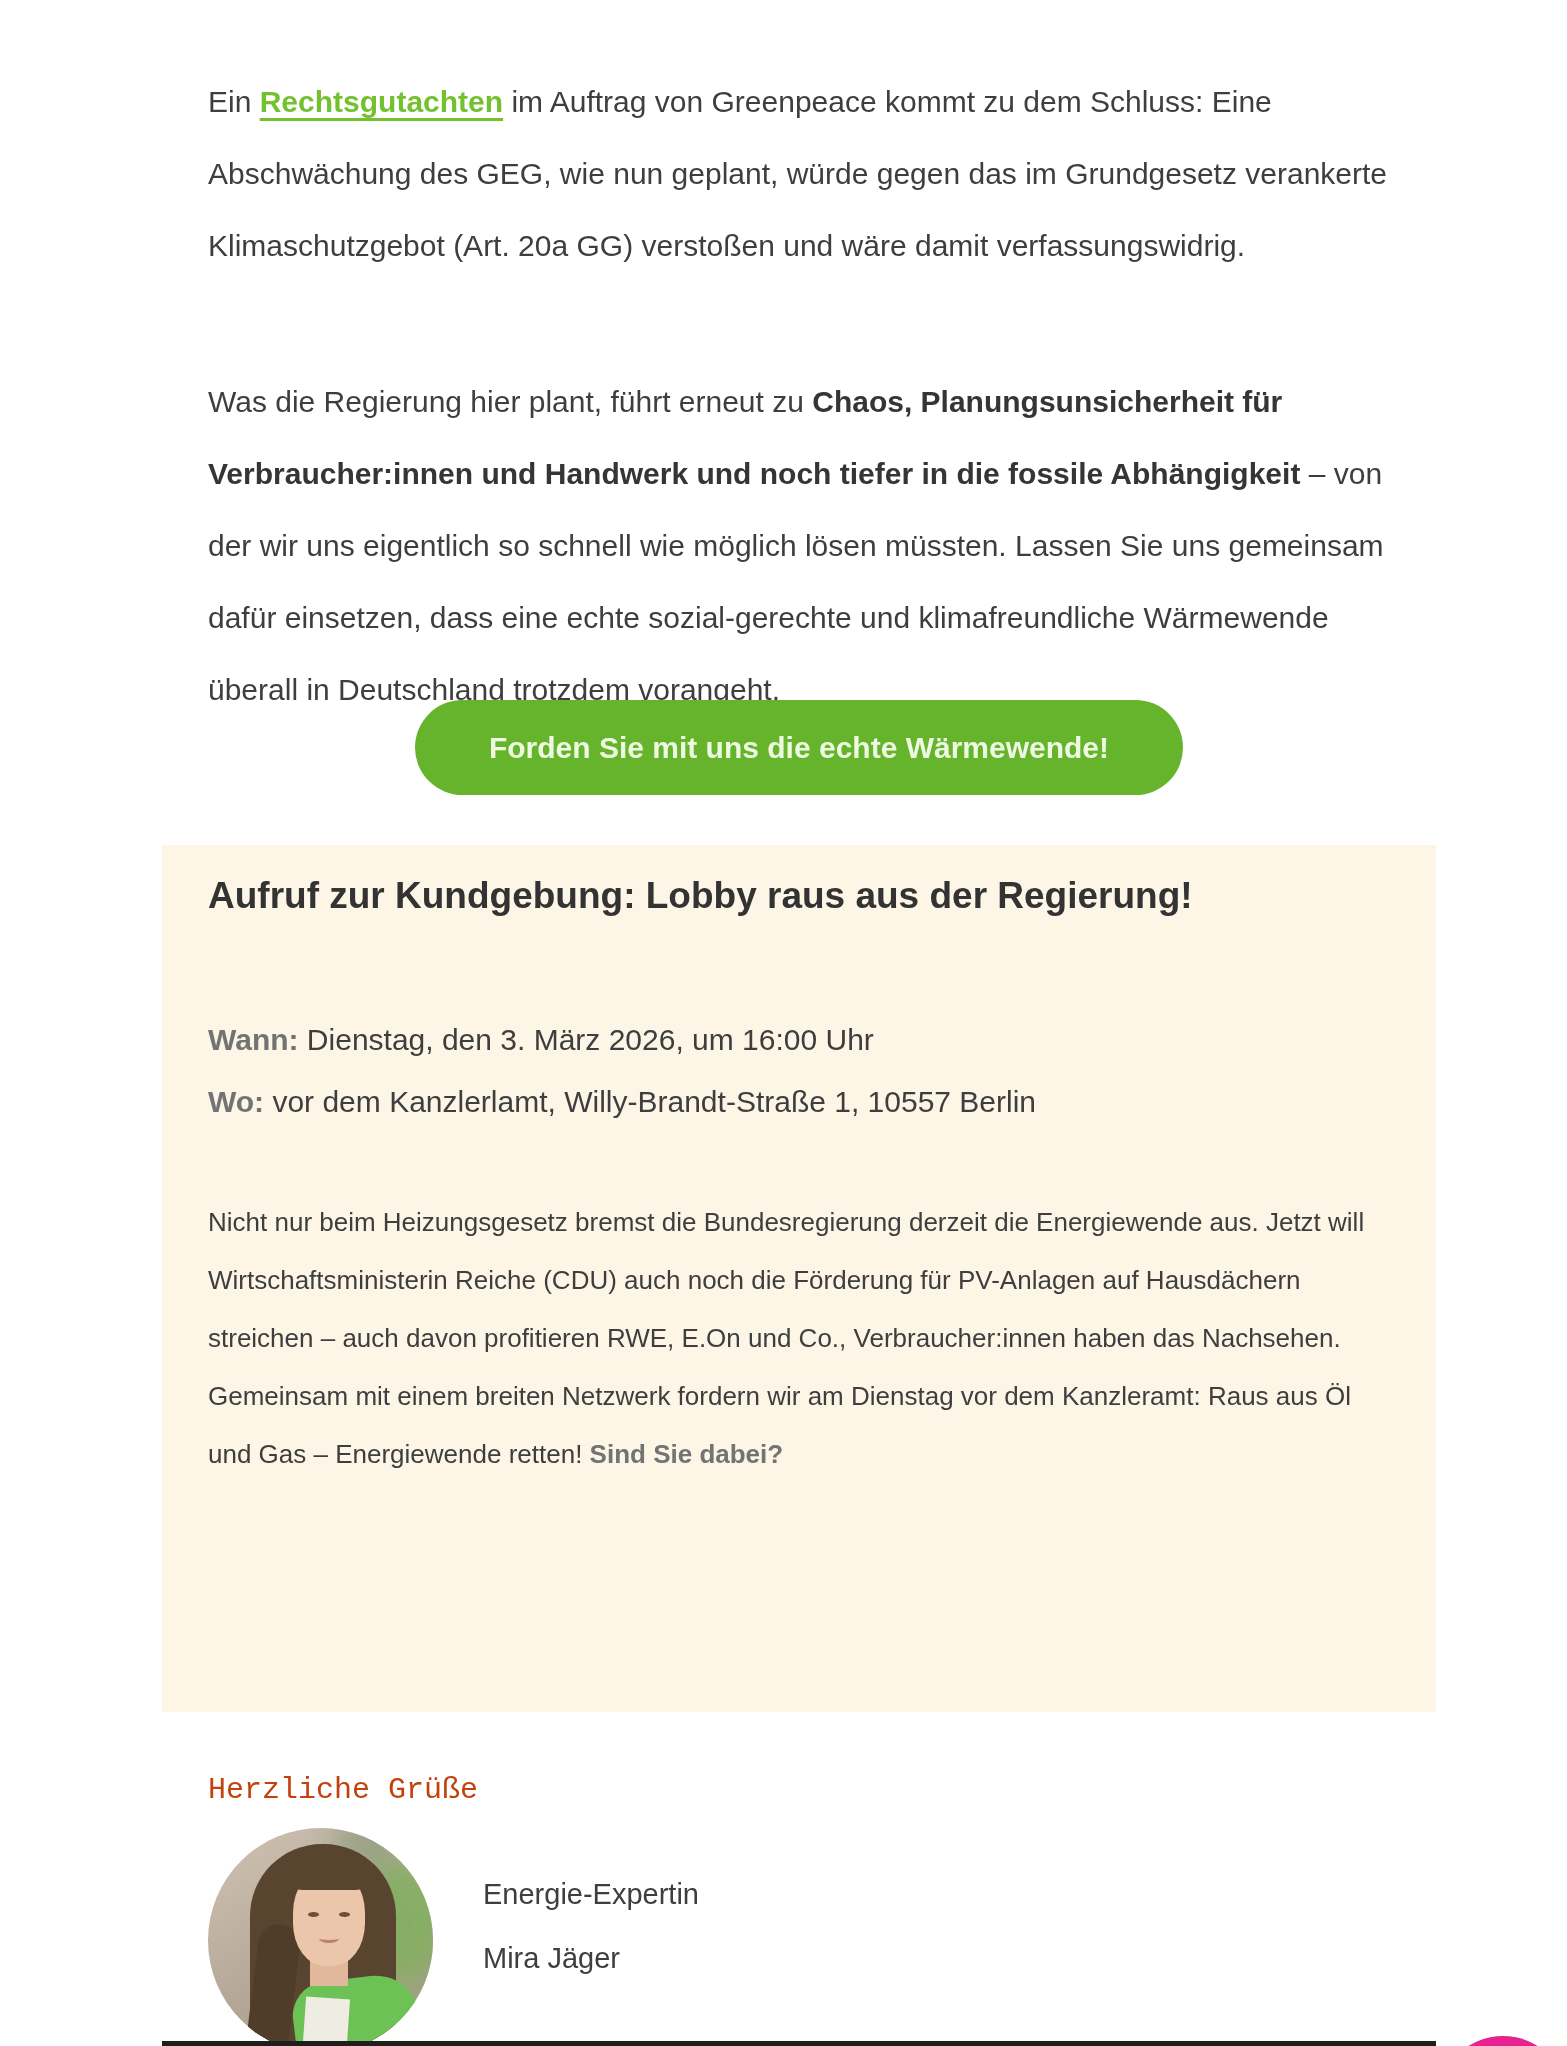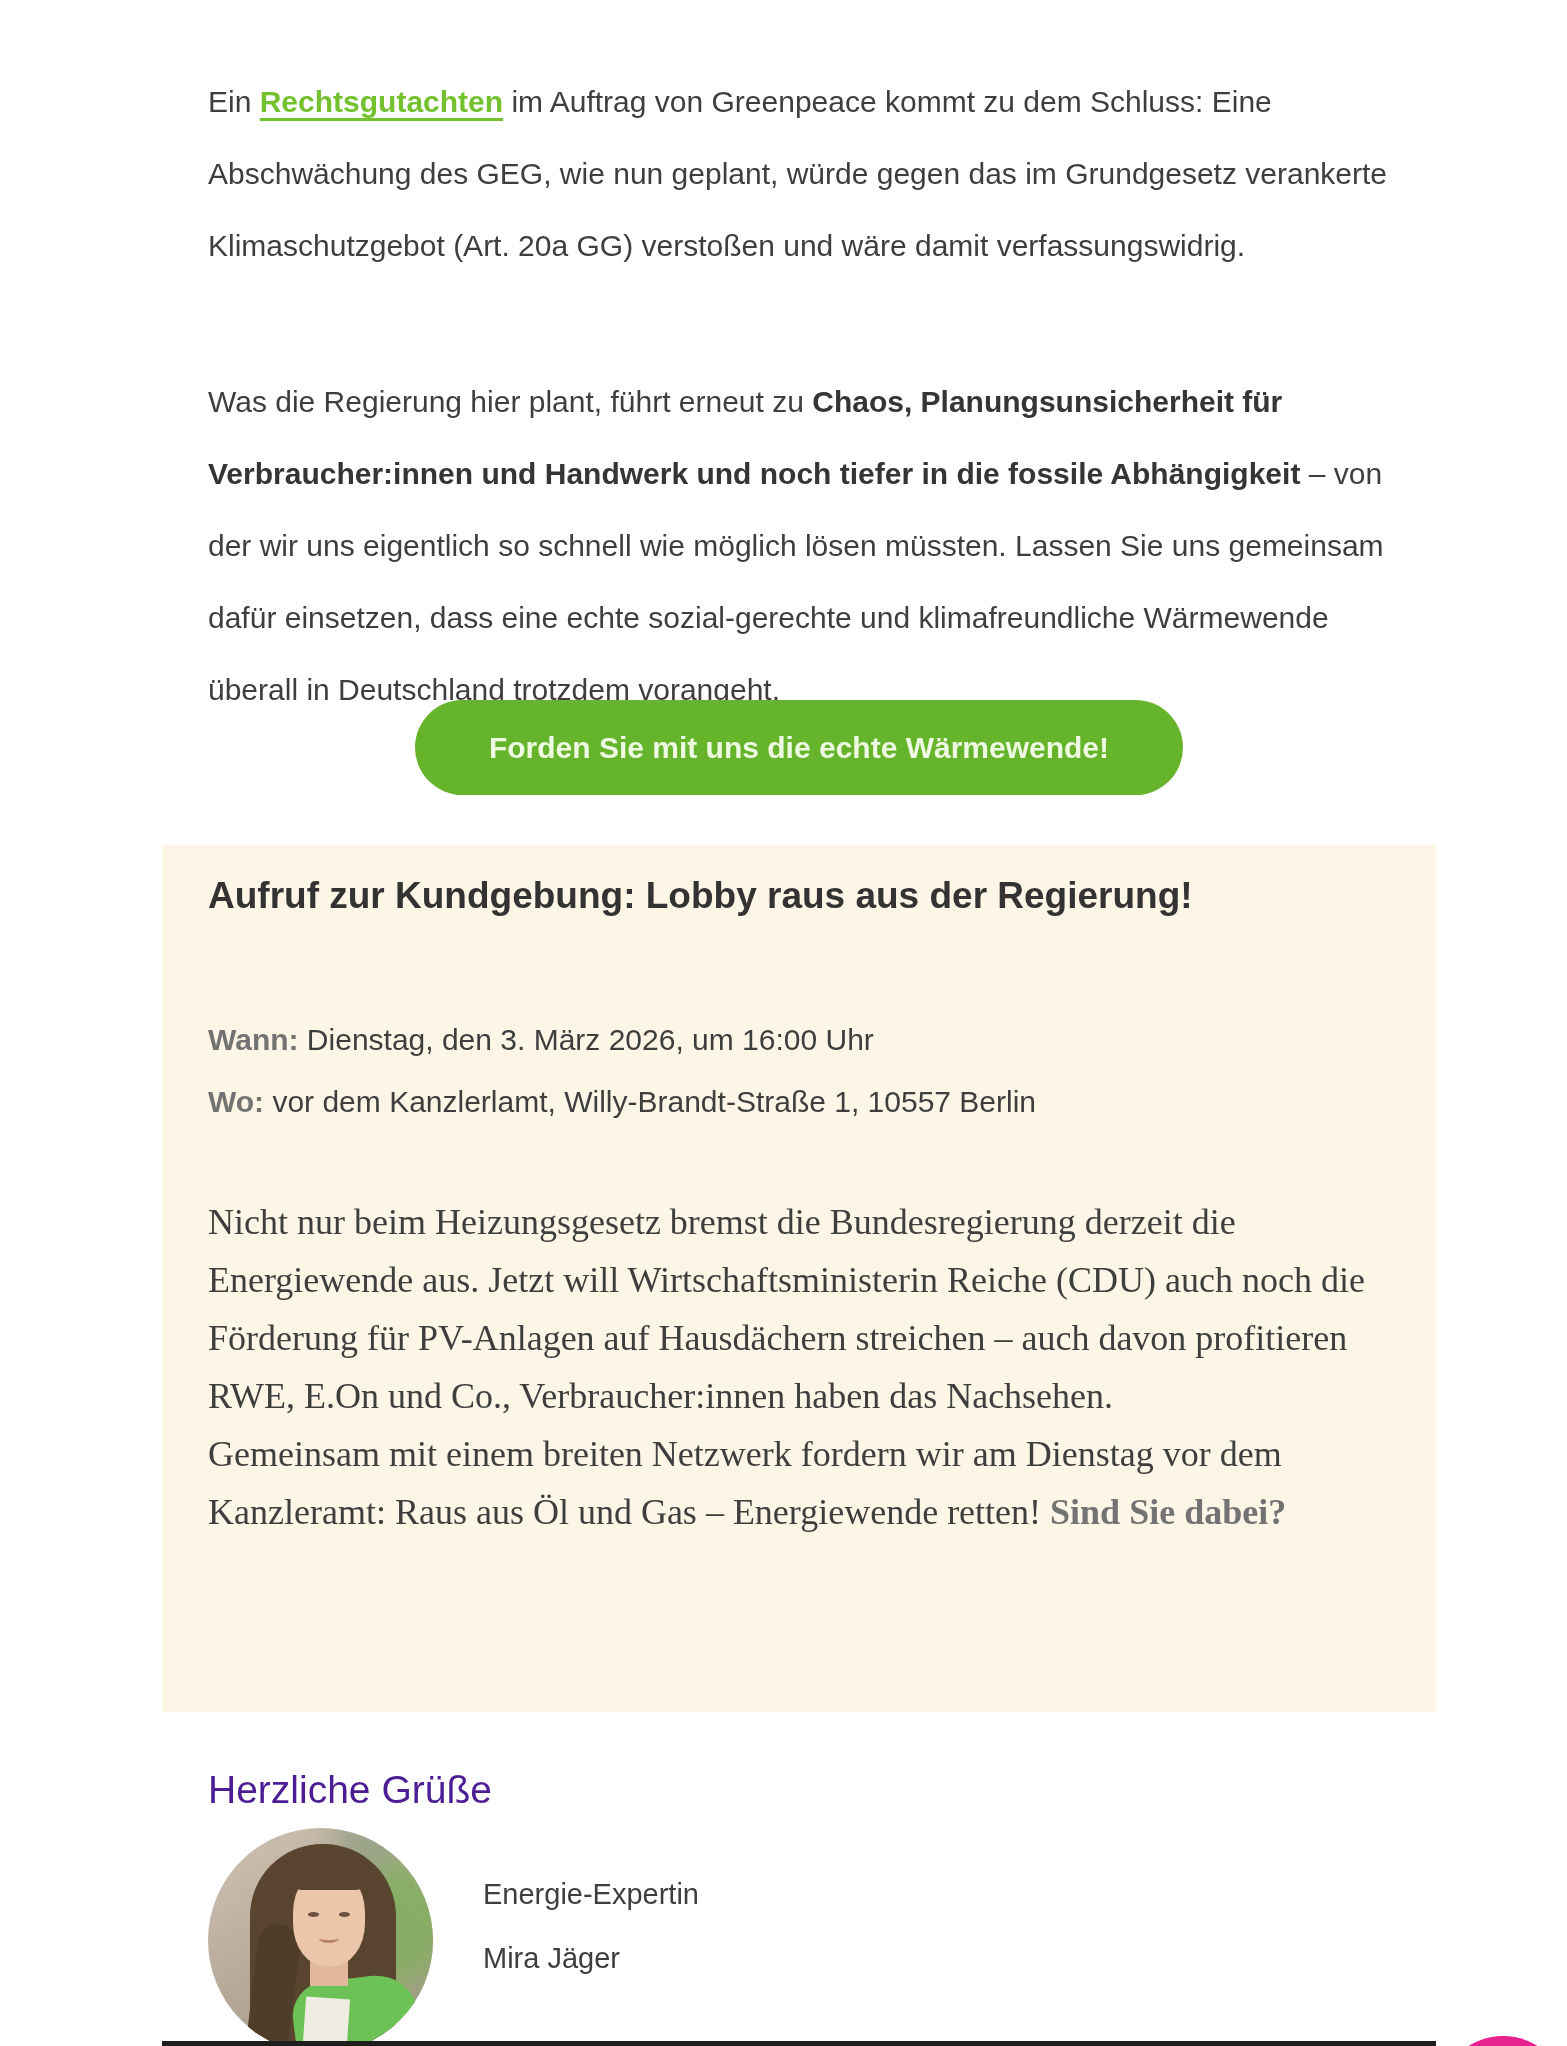--- a/index.html
+++ b/index.html
@@ -32,24 +32,24 @@
     text-decoration:none; cursor:pointer; white-space:nowrap;
   }
 
   .event-box {
     position:absolute; top:845px; left:162px; width:1274px; height:867px;
     background:#fdf6e6; padding:28px 46px 0 46px;
   }
   .event-title { font-size:37px; line-height:46px; font-weight:bold; color:#333333; }
   .event-meta  { margin-top:90px; font-size:30px; line-height:62px; color:#3e3e3e; }
   .event-meta b, .event-body b { color:#737373;text-align:right; }
-  .event-body  { margin-top:60px; font-size:36px; line-height:58px; color:#3e3e3e;font-family:Liberation Serif, serif; }
+  .event-body  { margin-top:60px; font-size:26px; line-height:58px; color:#3e3e3e; }
   .event-more  { margin-top:58px; font-size:30px; line-height:58px; color:#3e3e3e; }
 
-  .greeting { position:absolute; left:208px; top:1760px; font-size:39px; line-height:60px; color:#4c1d95; }
+  .greeting { position:absolute; left:208px; top:1760px; font-size:30px; line-height:60px; color:#c2410c;font-family:Liberation Mono, monospace; }
 
   .sig-row { position:absolute; left:208px; top:1828px; display:flex; }
   .sig-text { margin-left:50px; padding-top:34px; font-size:29px; line-height:64px; color:#3e3e3e; }
 
   
   .avatar { position:relative; width:225px; height:225px; border-radius:50%; overflow:hidden;
             background:linear-gradient(150deg,#cfc3b4 0%, #b4a697 55%, #a39486 100%); flex:0 0 auto; }
   .av-leaf  { position:absolute; right:-20px; top:28px; width:112px; height:132px;
               background:#7fb05c; border-radius:50%; filter:blur(16px); opacity:.85; }
   .av-leaf2 { position:absolute; right:30px; top:-18px; width:70px; height:60px;

